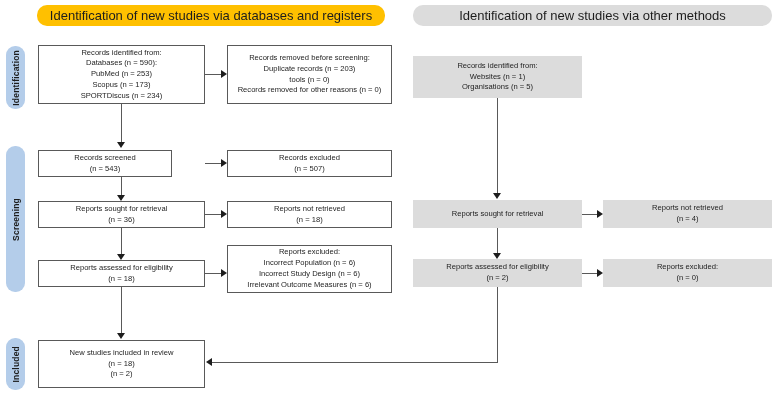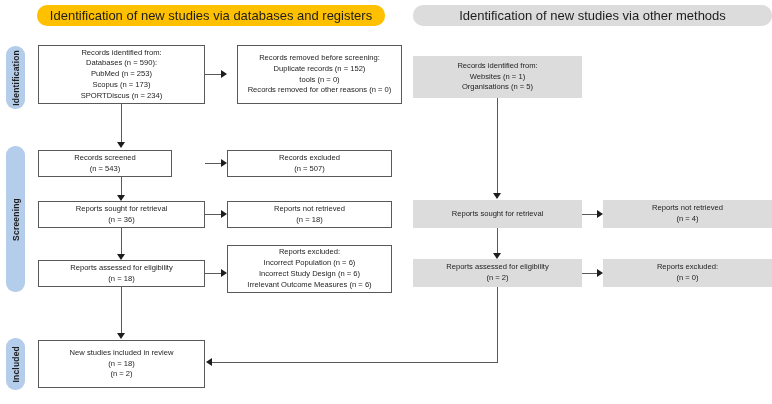--- a/index.html
+++ b/index.html
@@ -123,24 +123,24 @@
   <div class="box box-outline" style="left:38px;top:45px;width:167px;height:59px;">
     <div class="lines">
       <div>Records identified from:</div>
       <div>Databases (n = 590):</div>
       <div>PubMed (n = 253)</div>
       <div>Scopus (n = 173)</div>
       <div>SPORTDiscus (n = 234)</div>
     </div>
   </div>
 
-  <div class="box box-outline" style="left:227px;top:45px;width:165px;height:59px;margin-left:10px;">
+  <div class="box box-outline" style="left:227px;top:45px;width:165px;height:59px;">
     <div class="lines">
       <div>Records removed before screening:</div>
-      <div>Duplicate records (n = 152)</div>
+      <div>Duplicate records (n = 203)</div>
       <div>tools (n = 0)</div>
       <div>Records removed for other reasons (n = 0)</div>
     </div>
   </div>
 
   <div class="hline" style="left:205px;top:74px;width:16px;"></div>
   <div class="arrow-right" style="left:221px;top:70px;"></div>
 
   <div class="vline" style="left:121px;top:104px;width:1px;height:38px;"></div>
   <div class="arrow-down" style="left:117px;top:142px;"></div>

